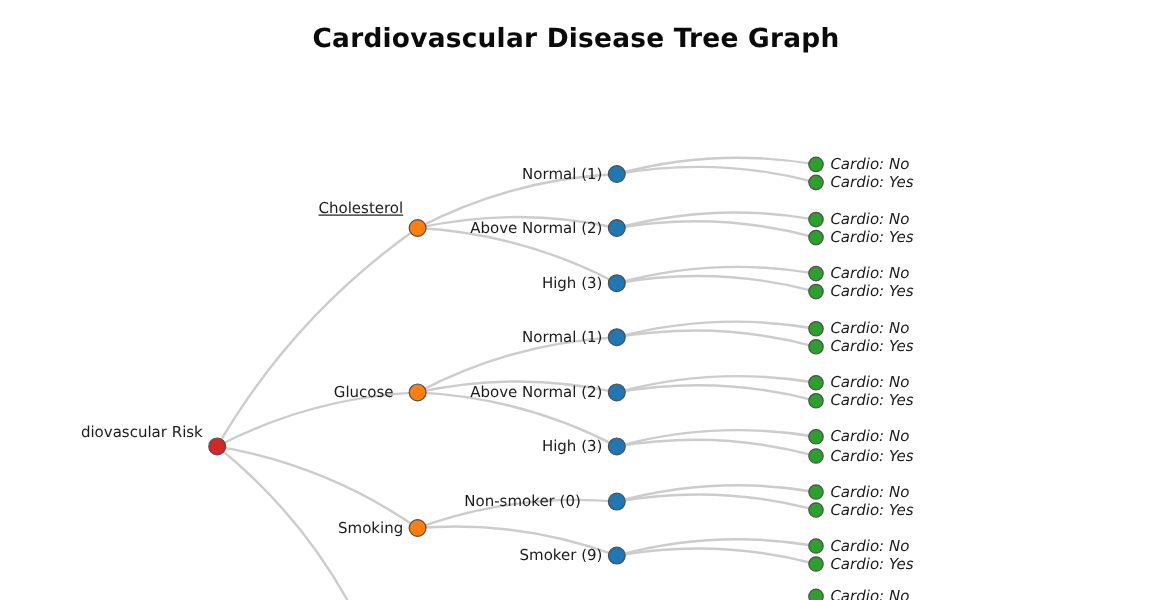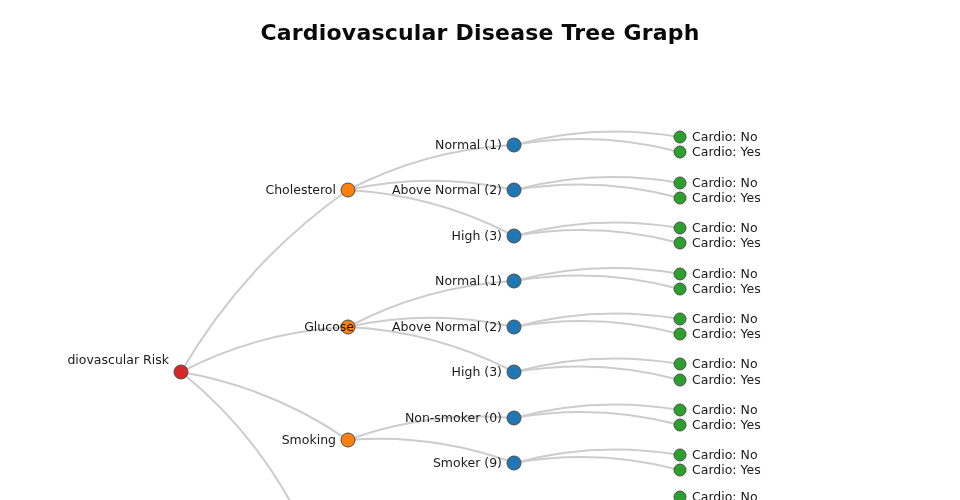--- a/index.html
+++ b/index.html
@@ -72,20 +72,21 @@
   .label {
     position: absolute;
     font-family: "DejaVu Sans", sans-serif;
     font-size: 12.5px;
     color: #1a1a1a;
     white-space: nowrap;
     line-height: 1;
   }
   .label.right-of-node {
     transform: translateY(-50%);
+    font-style: italic;
   }
   .label.left-of-node {
     transform: translate(-100%, -50%);
   }
 </style>
 </head>
 <body>
 
 <div id="canvas">
 
@@ -119,39 +120,39 @@
       <path d="M 514 418 Q 596.12 395.74 680 410" fill="none" stroke="#cccccc" stroke-width="2"></path>
       <path d="M 514 418 Q 597.77 403.24 680 425" fill="none" stroke="#cccccc" stroke-width="2"></path>
       <path d="M 514 463 Q 596.12 440.74 680 455" fill="none" stroke="#cccccc" stroke-width="2"></path>
       <path d="M 514 463 Q 597.77 448.24 680 470" fill="none" stroke="#cccccc" stroke-width="2"></path>
     </svg>
 
   <div id="node-layer">
       <div class="node root" style="left: 181px; top: 372px;"></div>
       <div class="label left-of-node" style="top: 360px; left: 169px;">diovascular Risk</div>
       <div class="node feature" style="left: 348px; top: 190px;"></div>
-      <div class="label left-of-node" style="top: 190px; left: 336px;">Cholesterol</div>
+      <div class="label left-of-node" style="top: 174px; left: 336px; text-decoration: underline;">Cholesterol</div>
       <div class="node feature" style="left: 348px; top: 327px;"></div>
-      <div class="label left-of-node" style="top: 327px; left: 354px;">Glucose</div>
+      <div class="label left-of-node" style="top: 327px; left: 328px;">Glucose</div>
       <div class="node feature" style="left: 348px; top: 440px;"></div>
       <div class="label left-of-node" style="top: 440px; left: 336px;">Smoking</div>
       <div class="node category" style="left: 514px; top: 145px;"></div>
       <div class="label left-of-node" style="top: 145px; left: 502px;">Normal (1)</div>
       <div class="node category" style="left: 514px; top: 190px;"></div>
       <div class="label left-of-node" style="top: 190px; left: 502px;">Above Normal (2)</div>
       <div class="node category" style="left: 514px; top: 236px;"></div>
       <div class="label left-of-node" style="top: 236px; left: 502px;">High (3)</div>
       <div class="node category" style="left: 514px; top: 281px;"></div>
       <div class="label left-of-node" style="top: 281px; left: 502px;">Normal (1)</div>
       <div class="node category" style="left: 514px; top: 327px;"></div>
       <div class="label left-of-node" style="top: 327px; left: 502px;">Above Normal (2)</div>
       <div class="node category" style="left: 514px; top: 372px;"></div>
       <div class="label left-of-node" style="top: 372px; left: 502px;">High (3)</div>
       <div class="node category" style="left: 514px; top: 418px;"></div>
-      <div class="label left-of-node" style="top: 418px; left: 502px;">Non-smoker (0)</div>
+      <div class="label left-of-node" style="top: 418px; left: 484px;">Non-smoker (0)</div>
       <div class="node category" style="left: 514px; top: 463px;"></div>
       <div class="label left-of-node" style="top: 463px; left: 502px;">Smoker (9)</div>
       <div class="node outcome" style="left: 680px; top: 137px;"></div>
       <div class="label right-of-node" style="top: 137px; left: 692px;">Cardio: No</div>
       <div class="node outcome" style="left: 680px; top: 152px;"></div>
       <div class="label right-of-node" style="top: 152px; left: 692px;">Cardio: Yes</div>
       <div class="node outcome" style="left: 680px; top: 183px;"></div>
       <div class="label right-of-node" style="top: 183px; left: 692px;">Cardio: No</div>
       <div class="node outcome" style="left: 680px; top: 198px;"></div>
       <div class="label right-of-node" style="top: 198px; left: 692px;">Cardio: Yes</div>

